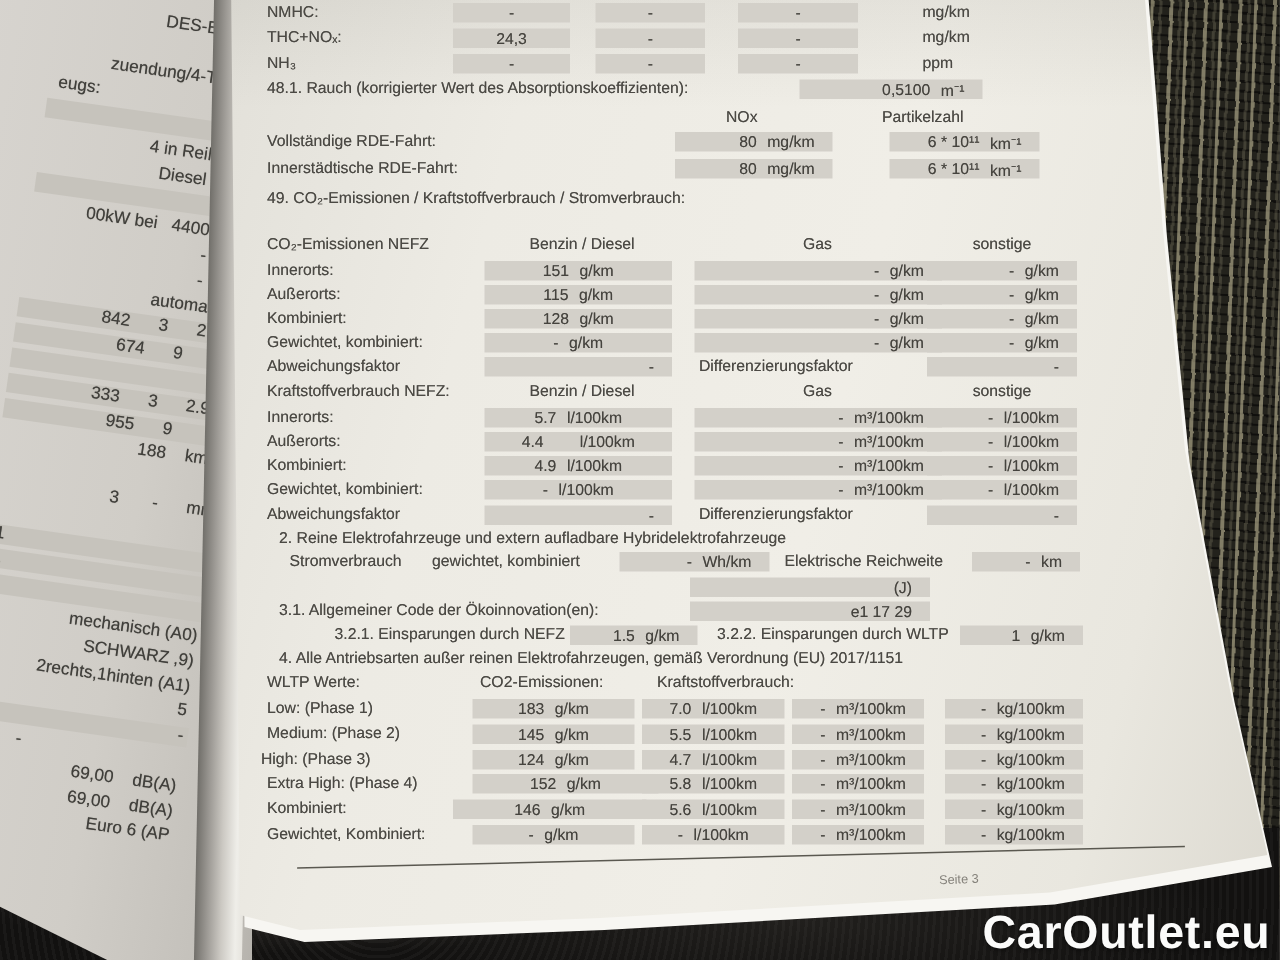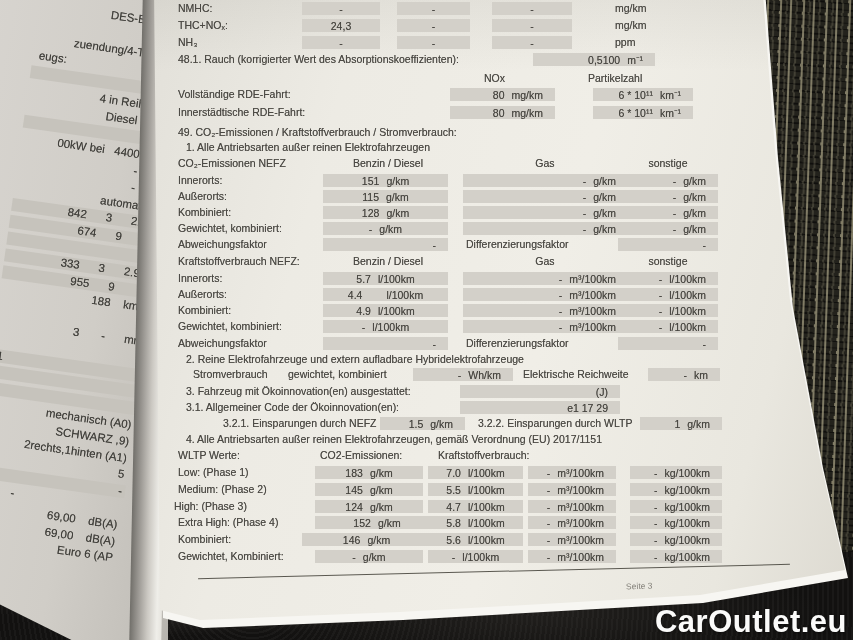--- a/index.html
+++ b/index.html
@@ -138,21 +138,20 @@
         <div class="bx e" style="left: 385px; top: 53px; width: 122px;"><span>0,5100</span><span>m⁻¹</span></div>
         <div class="t" style="left: 336px; top: 72px;">NOx</div>
         <div class="t" style="left: 440px; top: 72px;">Partikelzahl</div>
         <div class="t" style="left: 30px; top: 88px;">Vollständige RDE-Fahrt:</div>
         <div class="bx e" style="left: 302px; top: 88px; width: 105px;"><span>80</span><span>mg/km</span></div>
         <div class="bx e" style="left: 445px; top: 88px; width: 100px;"><span>6 * 10¹¹</span><span>km⁻¹</span></div>
         <div class="t" style="left: 30px; top: 106px;">Innerstädtische RDE-Fahrt:</div>
         <div class="bx e" style="left: 302px; top: 106px; width: 105px;"><span>80</span><span>mg/km</span></div>
         <div class="bx e" style="left: 445px; top: 106px; width: 100px;"><span>6 * 10¹¹</span><span>km⁻¹</span></div>
         <div class="t" style="left: 30px; top: 126px;">49. CO₂-Emissionen / Kraftstoffverbrauch / Stromverbrauch:</div>
-        <div class="t" style="left: 38px; top: 141px;">1. Alle Antriebsarten außer reinen Elektrofahrzeugen</div>
         <div class="t" style="left: 30px; top: 157px;">CO₂-Emissionen NEFZ</div>
         <div class="hdr" style="left: 240px; top: 157px;">Benzin / Diesel</div>
         <div class="hdr" style="left: 397px; top: 157px;">Gas</div>
         <div class="hdr" style="left: 520px; top: 157px;">sonstige</div>
         <div class="t" style="left: 30px; top: 174px;">Innerorts:</div>
         <div class="bx c" style="left: 175px; top: 174px; width: 125px;"><span>151</span><span>g/km</span></div>
         <div class="bx e" style="left: 315px; top: 174px; width: 165px;"><span>-</span><span>g/km</span></div>
         <div class="bx e" style="left: 470px; top: 174px; width: 100px;"><span>-</span><span>g/km</span></div>
         <div class="t" style="left: 30px; top: 190px;">Außerorts:</div>
         <div class="bx c" style="left: 175px; top: 190px; width: 125px;"><span>115</span><span>g/km</span></div>
@@ -193,21 +192,20 @@
         <div class="t" style="left: 30px; top: 337px;">Abweichungsfaktor</div>
         <div class="bx e" style="left: 175px; top: 337px; width: 125px;"><span>-</span></div>
         <div class="t" style="left: 318px; top: 337px;">Differenzierungsfaktor</div>
         <div class="bx e" style="left: 470px; top: 337px; width: 100px;"><span>-</span></div>
         <div class="t" style="left: 38px; top: 353px;">2. Reine Elektrofahrzeuge und extern aufladbare Hybridelektrofahrzeuge</div>
         <div class="t" style="left: 45px; top: 368px;">Stromverbrauch</div>
         <div class="t" style="left: 140px; top: 368px;">gewichtet, kombiniert</div>
         <div class="bx e" style="left: 265px; top: 368px; width: 100px;"><span>-</span><span>Wh/km</span></div>
         <div class="t" style="left: 375px; top: 368px;">Elektrische Reichweite</div>
         <div class="bx e" style="left: 500px; top: 368px; width: 72px;"><span>-</span><span>km</span></div>
-        <div class="t" style="left: 38px; top: 385px;">3. Fahrzeug mit Ökoinnovation(en) ausgestattet:</div>
         <div class="bx e" style="left: 312px; top: 385px; width: 160px;"><span>(J)</span></div>
         <div class="t" style="left: 38px; top: 401px;">3.1. Allgemeiner Code der Ökoinnovation(en):</div>
         <div class="bx e" style="left: 312px; top: 401px; width: 160px;"><span>e1 17 29</span></div>
         <div class="t" style="left: 38px; top: 417px; margin-left: 37px;">3.2.1. Einsparungen durch NEFZ</div>
         <div class="bx e" style="left: 232px; top: 417px; width: 85px;"><span>1.5</span><span>g/km</span></div>
         <div class="t" style="left: 330px; top: 417px;">3.2.2. Einsparungen durch WLTP</div>
         <div class="bx e" style="left: 492px; top: 417px; width: 82px;"><span>1</span><span>g/km</span></div>
         <div class="t" style="left: 38px; top: 433px;">4. Alle Antriebsarten außer reinen Elektrofahrzeugen, gemäß Verordnung (EU) 2017/1151</div>
         <div class="t" style="left: 30px; top: 449px;">WLTP Werte:</div>
         <div class="t" style="left: 172px; top: 449px;">CO2-Emissionen:</div>

